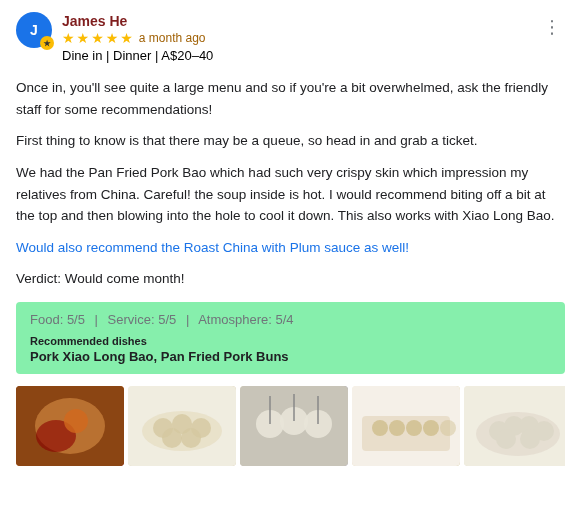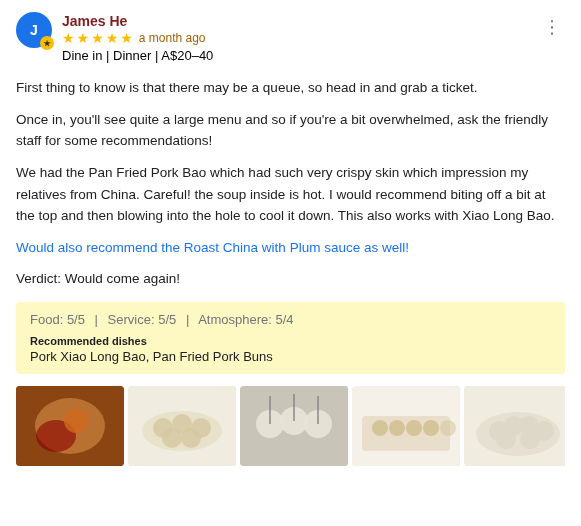--- a/index.html
+++ b/index.html
@@ -118,21 +118,21 @@
 
     .review-text p {
       margin-bottom: 10px;
     }
 
     .review-text p:last-child {
       margin-bottom: 0;
     }
 
     .ratings-box {
-      background: #fef9c3;
+      background: #86efac;
       border-radius: 4px;
       padding: 10px 14px;
       margin-top: 12px;
       margin-bottom: 4px;
     }
 
     .ratings-row {
       font-size: 13px;
       color: #202124;
       margin-bottom: 8px;
@@ -150,20 +150,21 @@
     .recommended-label {
       font-size: 11px;
       font-weight: bold;
       color: #202124;
       margin-bottom: 2px;
     }
 
     .recommended-items {
       font-size: 13px;
       color: #202124;
+      font-weight: bold;
     }
 
     .photos-row {
       display: flex;
       gap: 4px;
       margin-top: 12px;
       overflow: hidden;
     }
 
     .photo-thumb {
@@ -212,33 +213,33 @@
           <span> | </span>
           <span>A$20–40</span>
         </div>
       </div>
     </div>
     <div class="more-icon">⋮</div>
   </div>
 
   <div class="review-text">
     <p>
+      <span>Once in, you'll see quite a large menu and so if you're a bit overwhelmed, ask the friendly staff for some recommendations!</span>
+    </p>
+    <p>
       <span>First thing to know is that there may be a queue, so head in and grab a ticket.</span>
-    </p>
-    <p>
-      <span>Once in, you'll see quite a large menu and so if you're a bit overwhelmed, ask the friendly staff for some recommendations!</span>
     </p>
     <p>
       <span>We had the Pan Fried Pork Bao which had such very crispy skin which impression my relatives from China. Careful! the soup inside is hot. I would recommend biting off a bit at the top and then blowing into the hole to cool it down. This also works with Xiao Long Bao.</span>
     </p>
     <p style="color:#1a73e8;">
       <span>Would also recommend the Roast China with Plum sauce as well!</span>
     </p>
     <p>
-      <span>Verdict: Would come again!</span>
+      <span>Verdict: Would come month!</span>
     </p>
   </div>
 
   <div class="ratings-box">
     <div class="ratings-row">
       <span>Food:</span>
       <span>5/5</span>
       <span class="sep">|</span>
       <span>Service:</span>
       <span>5/5</span>

